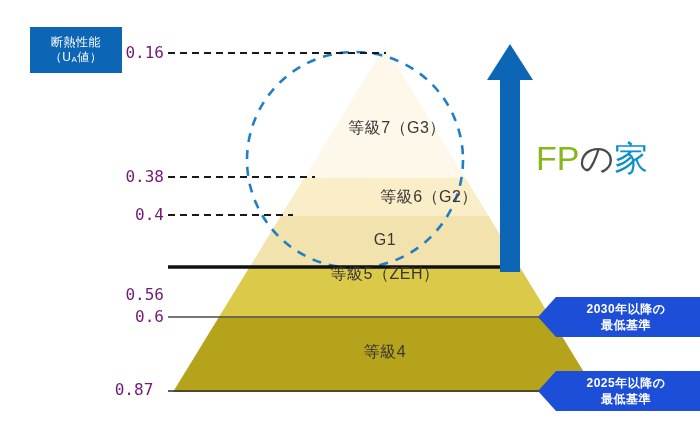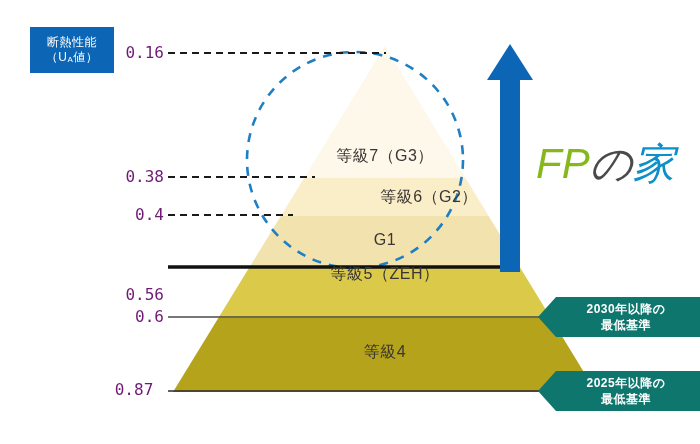--- a/index.html
+++ b/index.html
@@ -8,21 +8,21 @@
     background:#ffffff;
     font-family:"Liberation Sans","DejaVu Sans",sans-serif;
     overflow:hidden;
     position:relative;
   }
   #stage{position:absolute;left:0;top:0;width:700px;height:444px;}
 
   
   .axis-badge{
     position:absolute;
-    left:30px;top:27px;width:84px;height:46px;
+    left:30px;top:27px;width:92px;height:46px;
     background:#0d66b5;
     color:#ffffff;
     display:flex;flex-direction:column;
     align-items:center;justify-content:center;
     line-height:1.25;
     font-size:12px;
     letter-spacing:0.5px;
     box-sizing:border-box;
   }
   .axis-badge .l2{font-size:12px;}
@@ -47,35 +47,34 @@
     text-align:center;
     white-space:nowrap;
     transform:translateX(-50%);
     letter-spacing:0.5px;
   }
 
   
   .brand{
     position:absolute;
     left:536px;top:136px;
-    font-size:42px;
+    font-size:34px;
     white-space:nowrap;
     letter-spacing:0px;
     font-weight:400;
-    font-style:italic;
   }
   .brand .fp{color:#86b81b;}
   .brand .no{color:#4a4a4a;}
   .brand .ie{color:#0d8fc9;}
 
   
   .callout{
     position:absolute;
     height:40px;
-    background:#0f766e;
+    background:#1d4ed8;
     color:#ffffff;
     font-size:12px;
     font-weight:bold;
     line-height:1.35;
     display:flex;flex-direction:column;
     align-items:center;justify-content:center;
     box-sizing:border-box;
     padding-left:14px;
     clip-path:polygon(18px 0, 100% 0, 100% 100%, 18px 100%, 0 50%);
     letter-spacing:0.5px;
@@ -126,21 +125,21 @@
     <span class="l2"><span>（U</span><span class="sub">A</span><span>値）</span></span>
   </div>
 
   <div class="tick-label" style="left:104px;top:43px;">0.16</div>
   <div class="tick-label" style="left:104px;top:167px;">0.38</div>
   <div class="tick-label" style="left:104px;top:205px;">0.4</div>
   <div class="tick-label" style="left:104px;top:257px;margin-top:28px;">0.56</div>
   <div class="tick-label" style="left:104px;top:307px;">0.6</div>
   <div class="tick-label" style="left:104px;top:380px;text-align:center;">0.87</div>
 
-  <div class="band-label" style="left:385px;top:118px;margin-top:28px;">等級7（G3）</div>
+  <div class="band-label" style="left:397px;top:118px;">等級7（G3）</div>
   <div class="band-label" style="left:385px;top:187px;margin-left:44px;">等級6（G2）</div>
   <div class="band-label" style="left:385px;top:231px;">G1</div>
   <div class="band-label" style="left:385px;top:264px;">等級5（ZEH）</div>
   <div class="band-label" style="left:385px;top:342px;text-align:center;">等級4</div>
 
   <div class="brand">
     <span class="fp">FP</span><span class="no">の</span><span class="ie">家</span>
   </div>
 
   <div class="callout" style="left:538px;top:297px;width:162px;">

